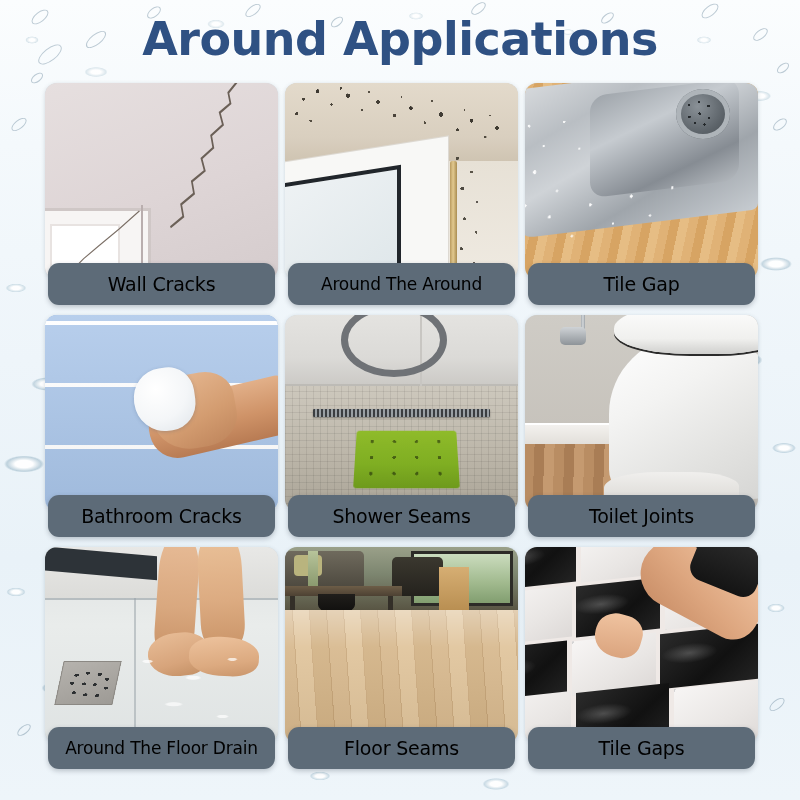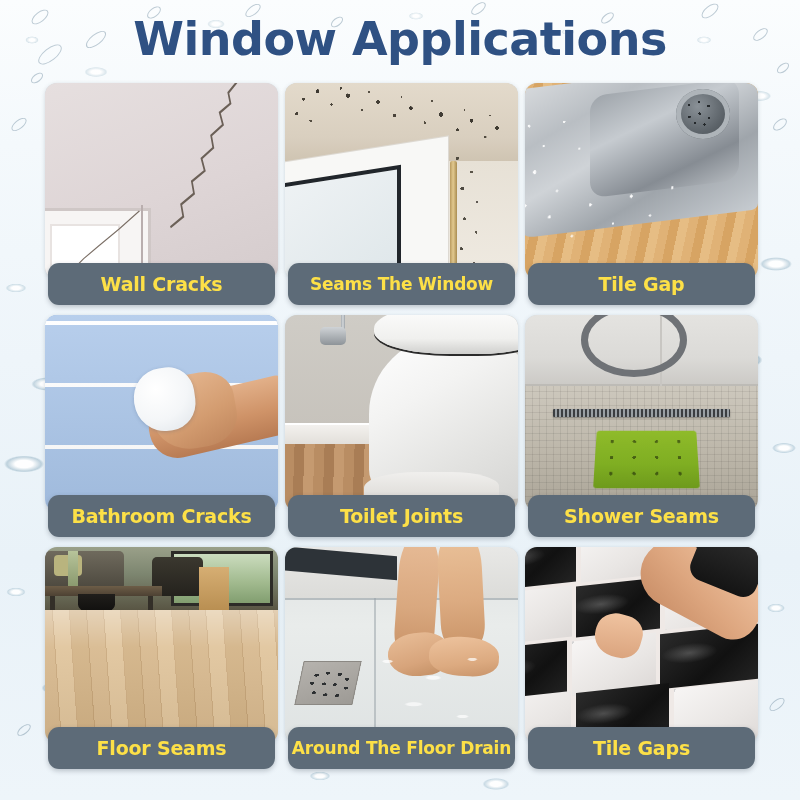--- a/index.html
+++ b/index.html
@@ -117,26 +117,26 @@
   .photo > * { position: absolute; }
 
   .label {
     position: absolute;
     left: 3px;
     right: 3px;
     bottom: 8px;
     height: 42px;
     border-radius: 11px;
     background: #5d6b78;
-    color: #fde047;
+    color: #000000;
     display: flex;
     align-items: center;
     justify-content: center;
     font-size: 19px;
-    font-weight: 700;
+    font-weight: 400;
     font-family: "DejaVu Sans", sans-serif;
     letter-spacing: -0.2px;
     box-shadow: 0 2px 5px rgba(30,45,60,.25);
     white-space: nowrap;
   }
   .label.sm { font-size: 17px; }
 
   
   .p1-wall { inset: 0; background: linear-gradient(160deg,#e6dfdf 0%,#ded5d6 55%,#d5cccd 100%); }
   .p1-crack {
@@ -575,21 +575,21 @@
     <div class="tick" style="left:600px;top:14px;width:13px;height:6px;"></div>
     <div class="tick" style="left:700px;top:6px;width:18px;height:8px;"></div>
     <div class="tick" style="left:752px;top:30px;width:15px;height:7px;"></div>
     <div class="tick" style="left:776px;top:64px;width:12px;height:6px;"></div>
     <div class="tick" style="left:772px;top:120px;width:14px;height:7px;"></div>
     <div class="tick" style="left:10px;top:120px;width:16px;height:7px;"></div>
     <div class="tick" style="left:768px;top:700px;width:16px;height:7px;"></div>
     <div class="tick" style="left:16px;top:726px;width:14px;height:6px;"></div>
   </div>
 
-  <div class="title">Window Applications</div>
+  <div class="title">Around Applications</div>
 
   <div class="grid">
 
     <div class="cell">
       <div class="photo">
         <div class="p1-wall"></div>
         <div class="p1-door"></div>
         <div class="p1-door-in"></div>
         <div class="p1-edge"></div>
         <svg class="p1-crack" viewBox="0 0 100 100" preserveAspectRatio="none">
@@ -605,21 +605,21 @@
     <div class="cell">
       <div class="photo">
         <div class="p2-wall"></div>
         <div class="p2-soffit"></div>
         <div class="p2-frame"></div>
         <div class="p2-glass"></div>
         <div class="p2-pipe"></div>
         <div class="p2-mold"></div>
         <div class="p2-moldcol"></div>
       </div>
-      <div class="label sm">Seams The Window</div>
+      <div class="label sm">Around The Around</div>
     </div>
 
     <div class="cell">
       <div class="photo">
         <div class="p3-wood"></div>
         <div class="p3-sink"></div>
         <div class="p3-basin"></div>
         <div class="p3-drain"></div>
         <div class="p3-drain-holes"></div>
         <div class="p3-dew"></div>
@@ -628,83 +628,83 @@
     </div>
 
     <div class="cell">
       <div class="photo">
         <div class="p4-tile"></div>
         <div class="p4-arm"></div>
         <div class="p4-hand"></div>
         <div class="p4-sponge"></div>
       </div>
       <div class="label">Bathroom Cracks</div>
+    </div>
+
+    <div class="cell">
+      <div class="photo">
+        <div class="p6-wall"></div>
+        <div class="p6-wallseam"></div>
+        <div class="p6-hose"></div>
+        <div class="p6-floor"></div>
+        <div class="p6-drain"></div>
+        <div class="p6-mat"></div>
+      </div>
+      <div class="label">Shower Seams</div>
     </div>
 
     <div class="cell">
       <div class="photo">
         <div class="p5-wall"></div>
         <div class="p5-base"></div>
         <div class="p5-skirt"></div>
         <div class="p5-pipe"></div>
         <div class="p5-valve"></div>
         <div class="p5-bowl"></div>
         <div class="p5-foot"></div>
         <div class="p5-seat"></div>
       </div>
       <div class="label">Toilet Joints</div>
     </div>
 
     <div class="cell">
       <div class="photo">
-        <div class="p6-wall"></div>
-        <div class="p6-wallseam"></div>
-        <div class="p6-hose"></div>
-        <div class="p6-floor"></div>
-        <div class="p6-drain"></div>
-        <div class="p6-mat"></div>
-      </div>
-      <div class="label">Shower Seams</div>
+        <div class="p7-floor"></div>
+        <div class="p7-wall"></div>
+        <div class="p7-dark"></div>
+        <div class="p7-seam1"></div>
+        <div class="p7-seam2"></div>
+        <div class="p7-leg1"></div>
+        <div class="p7-leg2"></div>
+        <div class="p7-foot1"></div>
+        <div class="p7-foot2"></div>
+        <div class="p7-drain"></div>
+        <div class="p7-drain-holes"></div>
+        <div class="p7-water"></div>
+      </div>
+      <div class="label sm">Around The Floor Drain</div>
     </div>
 
     <div class="cell">
       <div class="photo">
         <div class="p8-room"></div>
         <div class="p8-window"></div>
         <div class="p8-sofa"></div>
         <div class="p8-cushion"></div>
         <div class="p8-chair"></div>
         <div class="p8-stool"></div>
         <div class="p8-vase"></div>
         <div class="p8-table"></div>
         <div class="p8-tableleg1"></div>
         <div class="p8-tableleg2"></div>
         <div class="p8-bowl"></div>
         <div class="p8-floor"></div>
         <div class="p8-sheen"></div>
       </div>
       <div class="label">Floor Seams</div>
-    </div>
-
-    <div class="cell">
-      <div class="photo">
-        <div class="p7-floor"></div>
-        <div class="p7-wall"></div>
-        <div class="p7-dark"></div>
-        <div class="p7-seam1"></div>
-        <div class="p7-seam2"></div>
-        <div class="p7-leg1"></div>
-        <div class="p7-leg2"></div>
-        <div class="p7-foot1"></div>
-        <div class="p7-foot2"></div>
-        <div class="p7-drain"></div>
-        <div class="p7-drain-holes"></div>
-        <div class="p7-water"></div>
-      </div>
-      <div class="label sm">Around The Floor Drain</div>
     </div>
 
     <div class="cell">
       <div class="photo">
         <div class="p9-bg"></div>
         <div class="p9-sq p9-b" style="left:-14%;top:-6%;width:36%;height:26%;"></div>
         <div class="p9-sq p9-w" style="left:24%;top:-10%;width:36%;height:26%;"></div>
         <div class="p9-sq p9-b" style="left:62%;top:-14%;width:38%;height:26%;"></div>
         <div class="p9-sq p9-w" style="left:-16%;top:22%;width:36%;height:26%;"></div>
         <div class="p9-sq p9-b" style="left:22%;top:18%;width:36%;height:26%;"></div>

